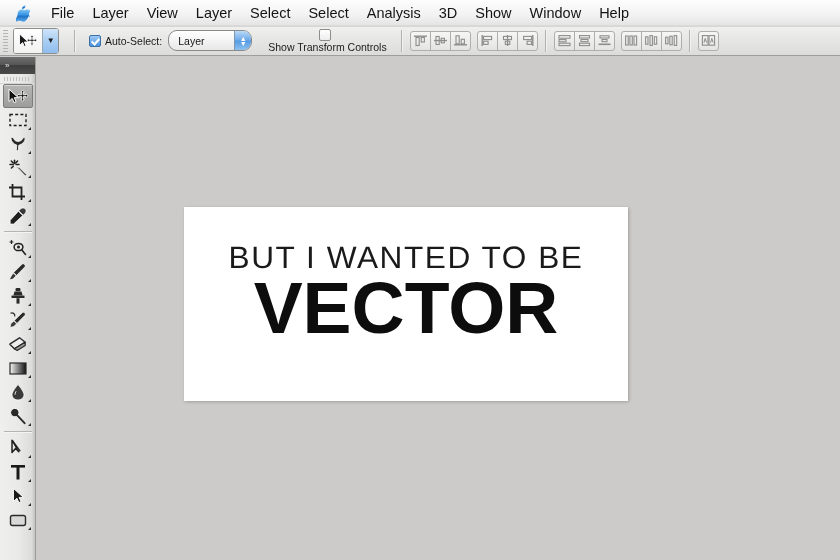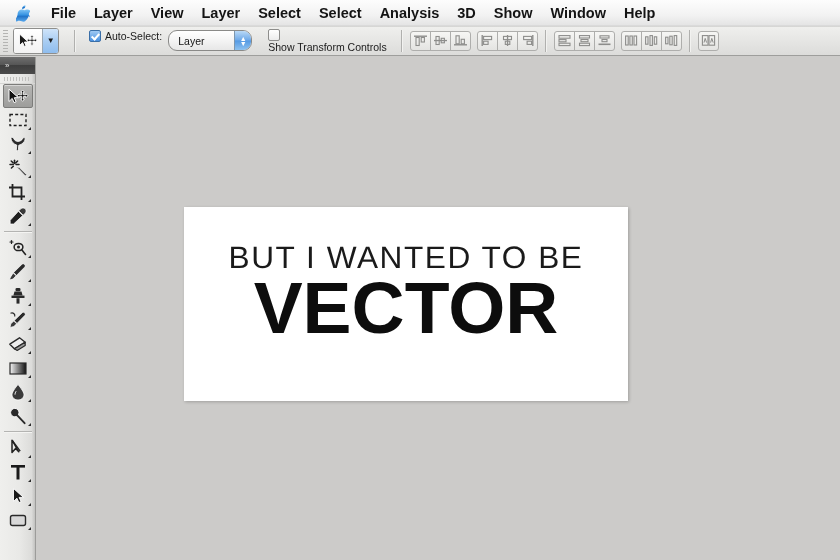--- a/index.html
+++ b/index.html
@@ -31,21 +31,20 @@
     display: flex; align-items: center; justify-content: center;
     margin-right: 8px;
   }
   .menu-item {
     font-size: 14.5px;
     color: #141414;
     padding: 0 9px;
     line-height: 26px;
     white-space: nowrap;
     cursor: default;
-    font-weight: bold;
   }
   .menu-item.app-name { font-weight: bold; padding-left: 6px; }
 
   
   #optionsbar {
     position: absolute; left: 0; top: 26px;
     width: 840px; height: 30px;
     background: linear-gradient(to bottom, #f0f0ee 0%, #e6e6e4 50%, #dcdcda 100%);
     border-bottom: 1px solid #9e9e9c;
     display: flex; align-items: center;
@@ -104,21 +103,21 @@
   }
   .ob-check.checked::after {
     content: "";
     position: absolute; left: 3px; top: 1px;
     width: 3px; height: 6px;
     border: solid #ffffff;
     border-width: 0 2px 2px 0;
     transform: rotate(42deg);
   }
   .ob-field {
-    display: flex; 
+    display: flex; align-items: center;
     margin-left: 6px;
     margin-right: 2px;
   }
   #layer-select {
     display: flex; align-items: stretch;
     width: 82px; height: 19px;
     border: 1px solid #8a8a88;
     border-radius: 9px;
     background: linear-gradient(to bottom, #ffffff 0%, #f4f4f4 50%, #e7e7e7 100%);
     overflow: hidden;

